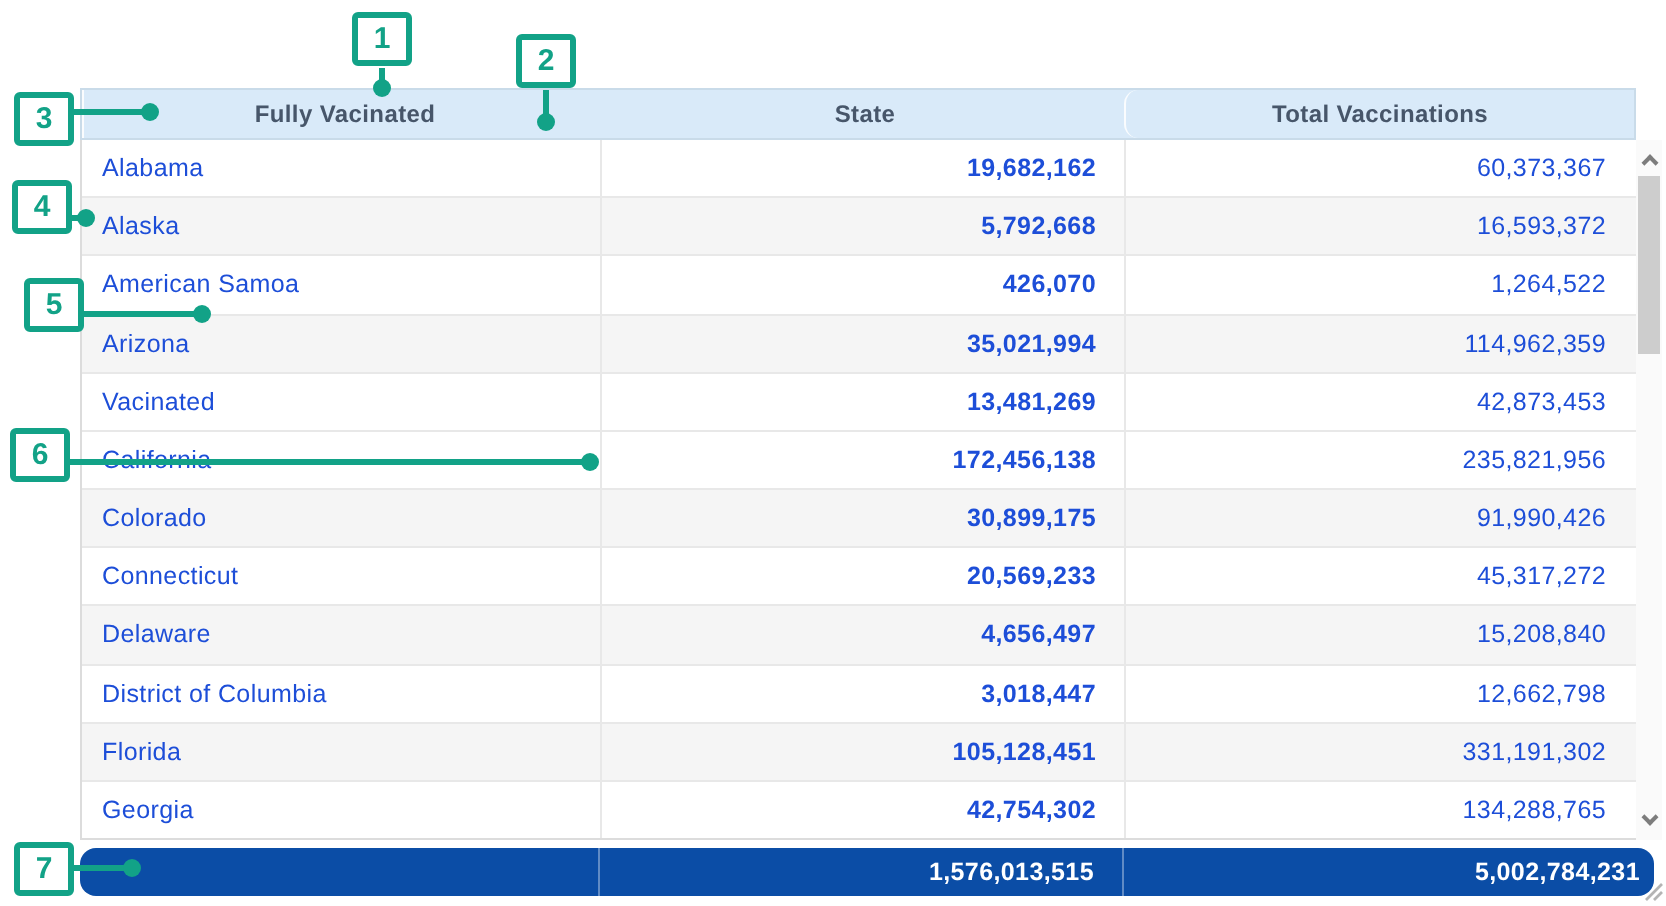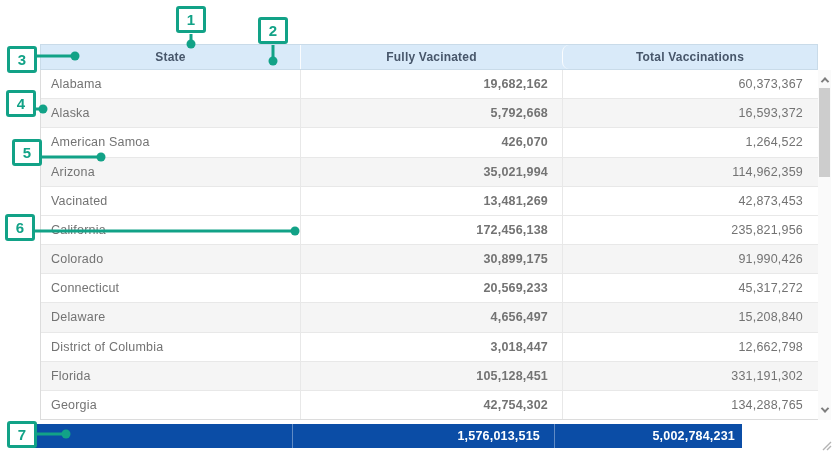--- a/index.html
+++ b/index.html
@@ -29,39 +29,39 @@
 
   .tbody{
     position:absolute;left:40px;top:70px;width:778px;height:350px;
     display:flex;flex-direction:column;
     border-left:1px solid #dcdcdc;border-bottom:1px solid #dcdcdc;
     background:#fff;
   }
   .trow{flex:1;display:flex;border-bottom:1px solid var(--grid);background:#fff;}
   .trow:last-child{border-bottom:none;}
   .trow.alt{background:var(--row-alt);justify-content:flex-end;}
-  .td{display:flex;align-items:center;font-size:12.5px;color:#737373;letter-spacing:.2px;}
+  .td{display:flex;align-items:center;font-size:12.5px;color:#1d4ed8;letter-spacing:.2px;}
   .td.c1{width:259px;padding-left:10px;}
   .td.c2{width:262px;border-left:1px solid var(--grid);justify-content:flex-end;padding-right:14px;font-weight:bold;}
   .td.c3{flex:1;border-left:1px solid var(--grid);justify-content:flex-end;padding-right:15px;}
 
   
   .scroll{position:absolute;left:818px;top:70px;width:13px;height:350px;background:#fafafa;}
   .sbtn{position:absolute;left:0;width:13px;height:16px;display:flex;align-items:center;justify-content:center;cursor:pointer;}
   .sbtn.up{top:2px;}
   .sbtn.down{bottom:2px;}
   .chv{width:6px;height:6px;border-left:2px solid #7d7d7d;border-top:2px solid #7d7d7d;}
   .chv.u{transform:rotate(45deg) translate(1px,1px);}
   .chv.d{transform:rotate(225deg) translate(1px,1px);}
   .thumb{position:absolute;left:1px;top:18px;width:11px;height:89px;background:#cdcdcd;}
 
   
   .tfoot{
-    position:absolute;left:33px;top:424px;width:709px;height:24px;
-    display:flex;background:var(--footer-bg);
+    position:absolute;left:40px;top:424px;width:787px;height:24px;
+    display:flex;background:var(--footer-bg);border-radius:8px;
   }
   .tf{display:flex;align-items:center;font-size:12.5px;font-weight:700;color:#fff;letter-spacing:.2px;}
   .tf.c1{width:259px;}
   .tf.c2{width:262px;border-left:1px solid rgba(255,255,255,.35);justify-content:flex-end;padding-right:14px;}
   .tf.c3{flex:1;border-left:1px solid rgba(255,255,255,.35);justify-content:flex-end;padding-right:7px;}
 
   .grip{position:absolute;left:822px;top:441px;width:10px;height:10px;}
 
   
   .ann-svg{position:absolute;left:0;top:0;pointer-events:none;}
@@ -79,22 +79,22 @@
   .ann.a5{left:12px;top:139px;}
   .ann.a6{left:5px;top:214px;}
   .ann.a7{left:7px;top:421px;}
 </style>
 </head>
 <body>
 
 <div class="canvas">
 
   <div class="thead">
+    <div class="th c2">Fully Vacinated</div>
     <div class="th c1">State</div>
-    <div class="th c2">Fully Vacinated</div>
     <div class="th c3">Total Vaccinations</div>
   </div>
 
   <div class="tbody">
       <div class="trow">
         <div class="td c1">Alabama</div>
         <div class="td c2">19,682,162</div>
         <div class="td c3">60,373,367</div>
       </div>
       <div class="trow alt">

